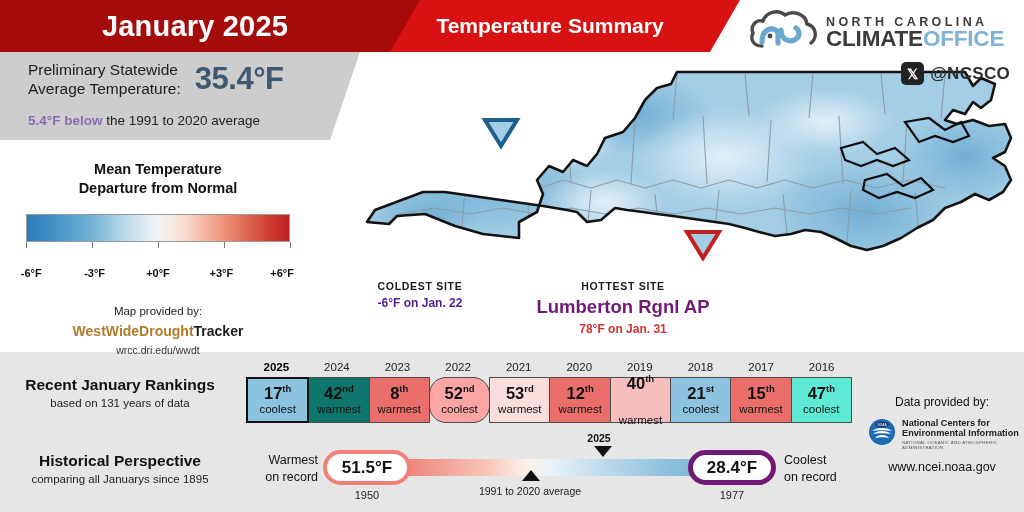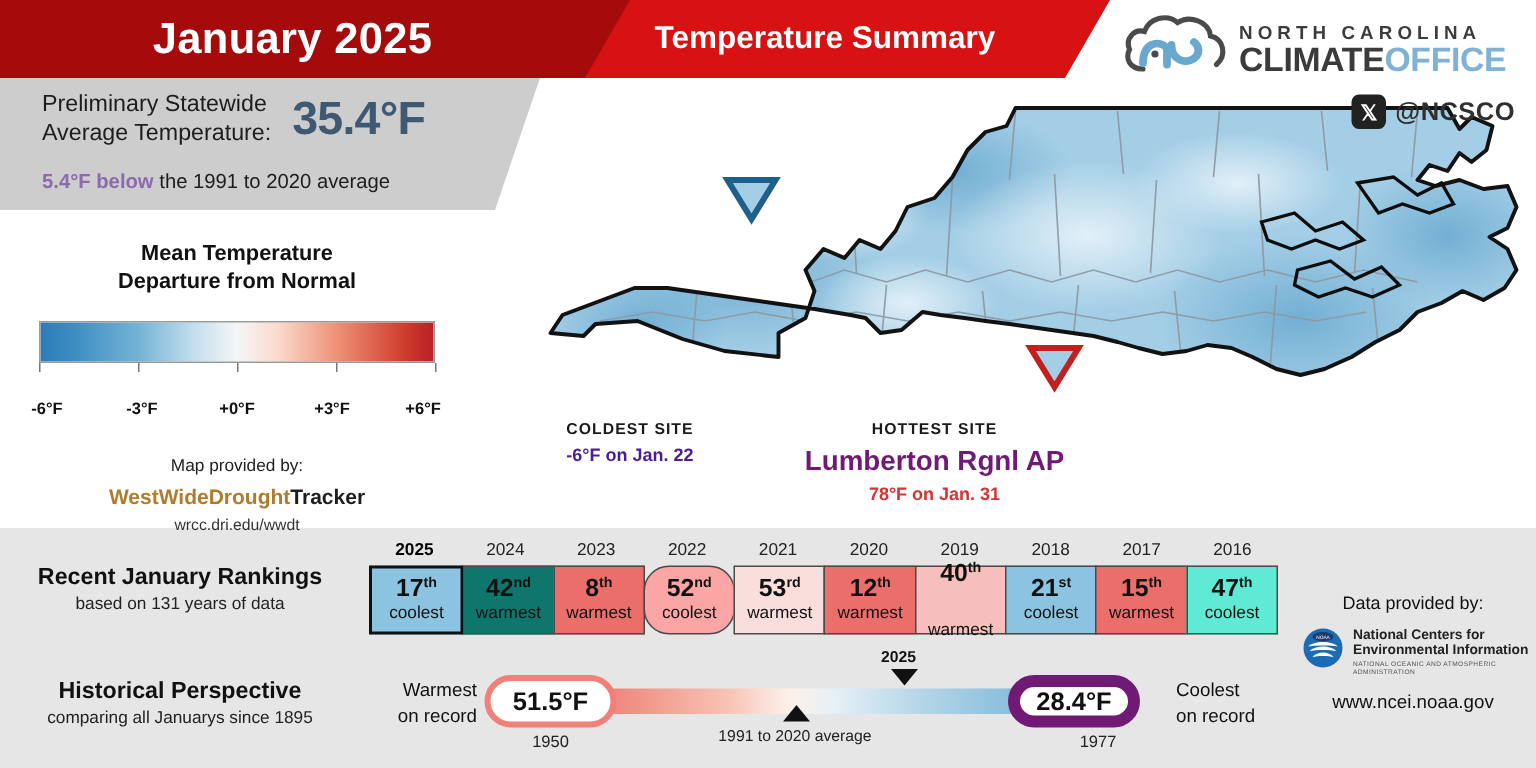--- a/index.html
+++ b/index.html
@@ -158,21 +158,21 @@
       #e8f1f7 57%, #bcd9ea 70%, #8fc2dd 85%, #6daecd 100%);
     z-index: 3;
   }
   .pill {
     position: absolute; top: 450px; width: 88px; height: 35px;
     background: #fff; border-radius: 18px;
     display: flex; align-items: center; justify-content: center;
     font-size: 17px; font-weight: bold; color: #111; z-index: 5;
   }
   .pill.warm { left: 323px; border: 4px solid #f08078; }
-  .pill.cool { left: 672px; border: 8px solid #701a75; }
+  .pill.cool { left: 688px; border: 5px solid #701a75; }
   .pill-year {
     position: absolute; top: 489px; width: 88px; text-align: center;
     font-size: 11px; color: #222; z-index: 5;
   }
   .pill-year.warm { left: 323px; }
   .pill-year.cool { left: 688px; }
   .side-cap {
     position: absolute; top: 452px; font-size: 12.5px; color: #111;
     line-height: 1.32; z-index: 5;
   }

